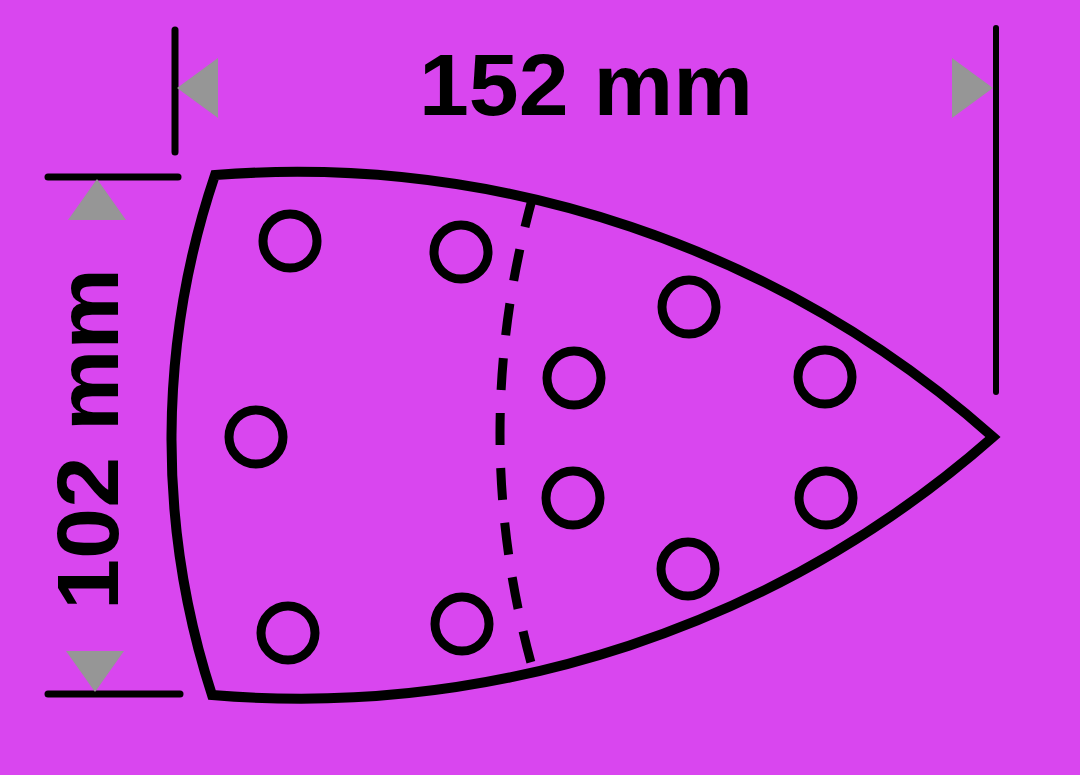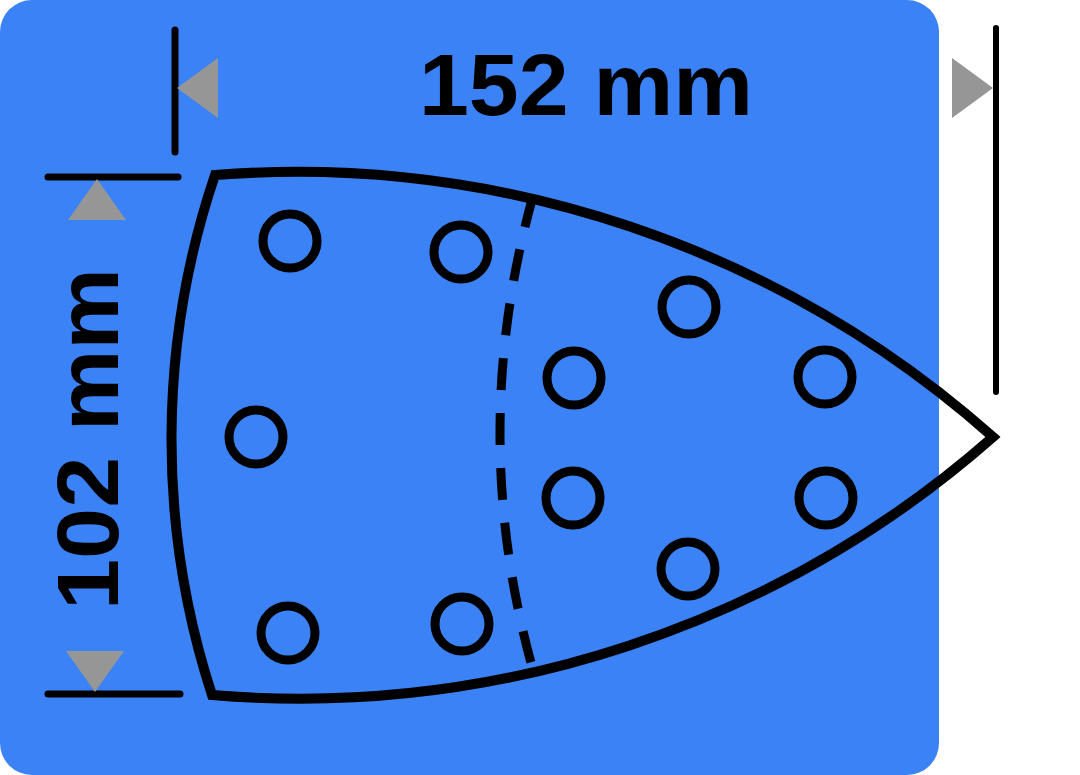--- a/index.html
+++ b/index.html
@@ -5,24 +5,23 @@
   html, body {
     margin: 0;
     padding: 0;
     background: #ffffff;
     width: 1080px;
     height: 775px;
     overflow: hidden;
   }
   .diagram-wrap {
     position: relative;
-    width: 939px;
+    width: 1080px;
     height: 775px;
-    background: #3b82f6;
-    border-radius: 32px;
+    background: #d946ef;
   }
   svg { display: block; }
   .dim-label {
     font-family: "Liberation Sans", "DejaVu Sans", sans-serif;
     font-weight: 700;
   }
 </style>
 </head>
 <body>
 

